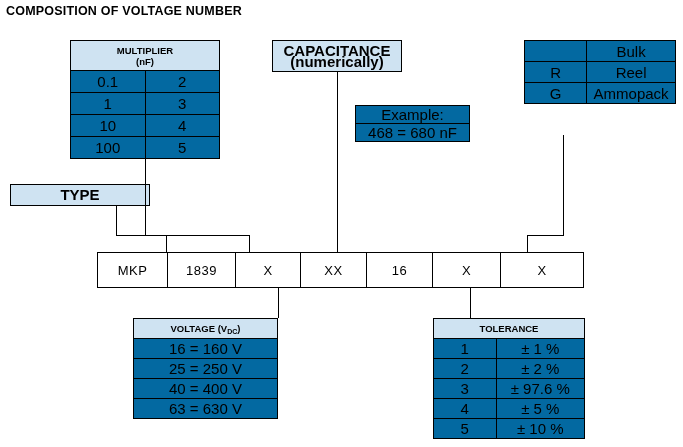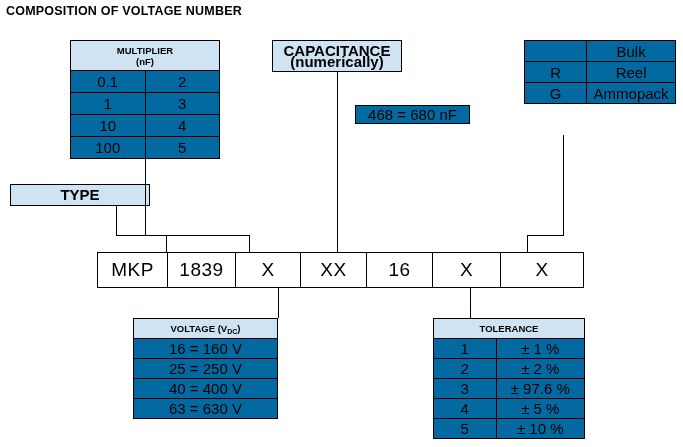--- a/index.html
+++ b/index.html
@@ -65,21 +65,21 @@
     box-sizing:border-box;
     display:flex;
     background:#fff;
   }
   .codecell{
     border-right:1px solid #000;
     box-sizing:border-box;
     display:flex;
     align-items:center;
     justify-content:center;
-    font-size:19px;
+    font-size:13px;
     letter-spacing:0.5px;
     text-align:center;
   }
   .codecell:last-child{border-right:none;}
 
   
   .ln{position:absolute;background:#000;}
   .vln{width:1px;}
   .hln{height:1px;}
 
@@ -122,20 +122,23 @@
 
   <div class="hdrbox" style="position:absolute;left:272px;top:40px;width:130px;height:32px;">
     <div>
       <span>CAPACITANCE</span><br>
       <span>(numerically)</span>
     </div>
   </div>
 
   <table class="tbl" style="left:355px; top:105px; width:115px;">
     <tbody>
+        <tr>
+      <td style="height:18px;">Example:</td>
+    </tr>
     <tr>
       <td style="height:18px;">468 = 680 nF</td>
     </tr>
   </tbody>
     </table>
 
   <table class="tbl" style="left:524px; top:40px; width:152px;">
     <tbody>
     <tr>
       <td style="height:21px;width:63px;"></td>

